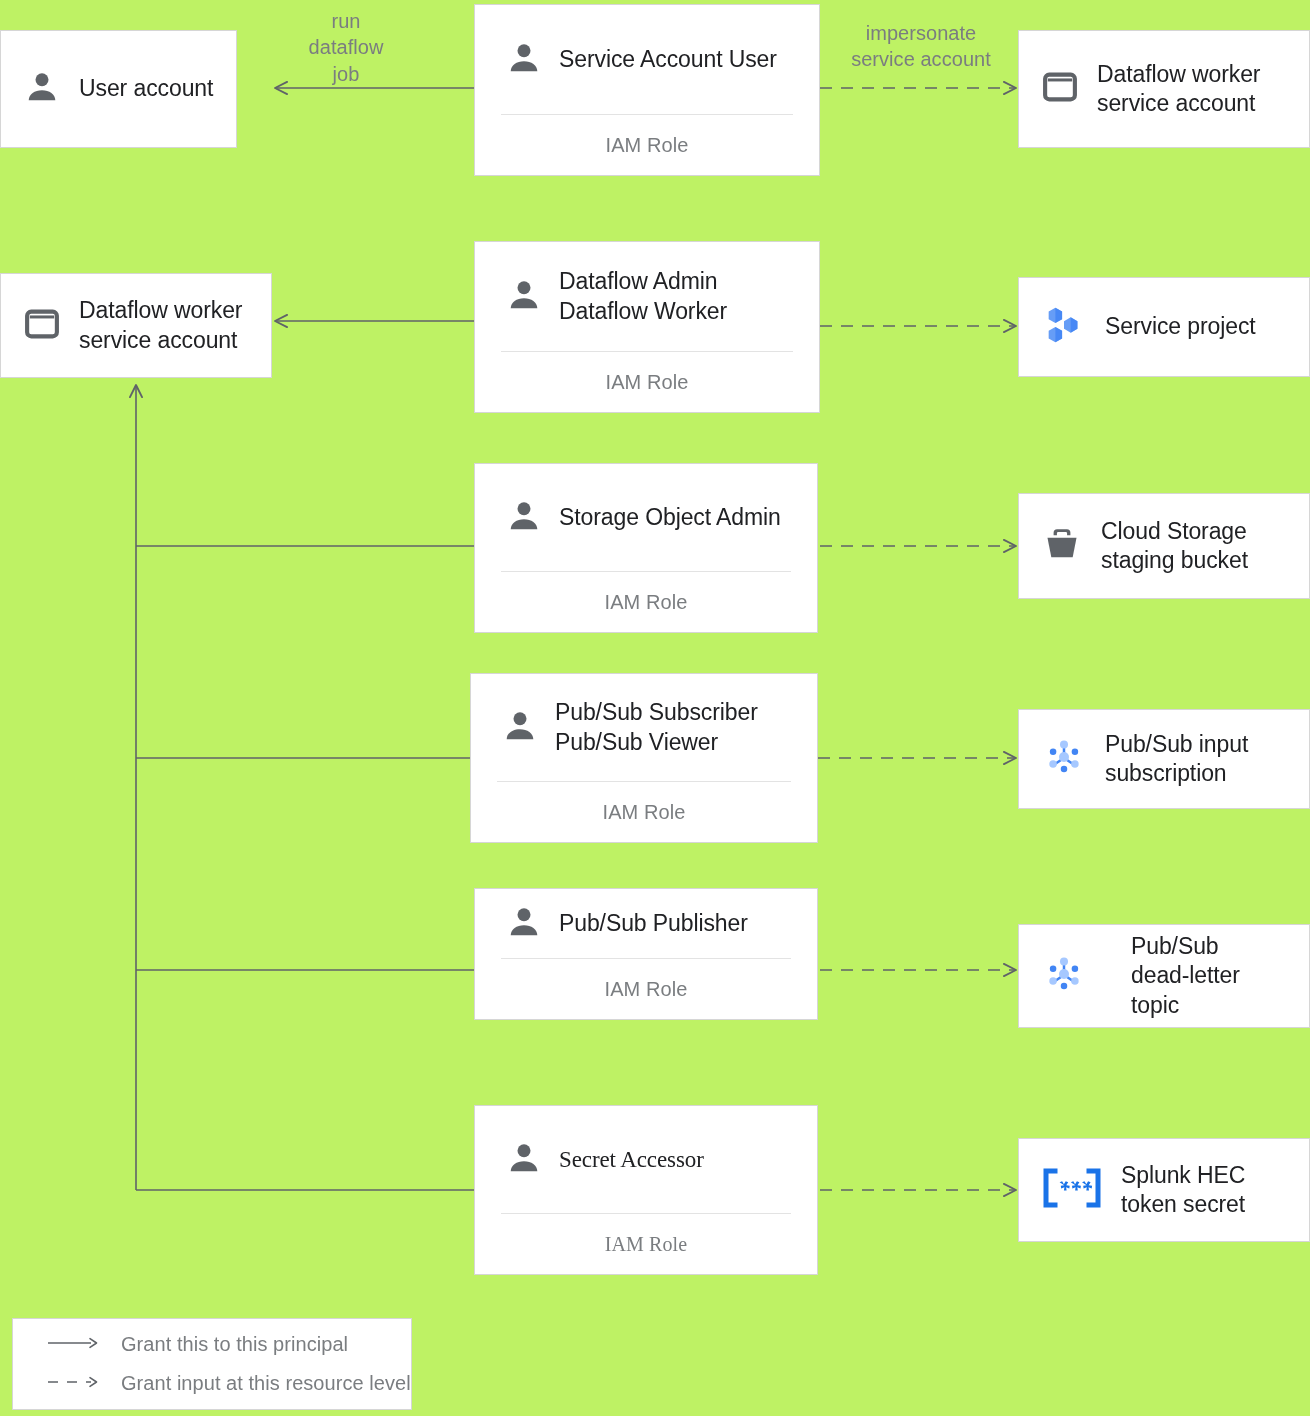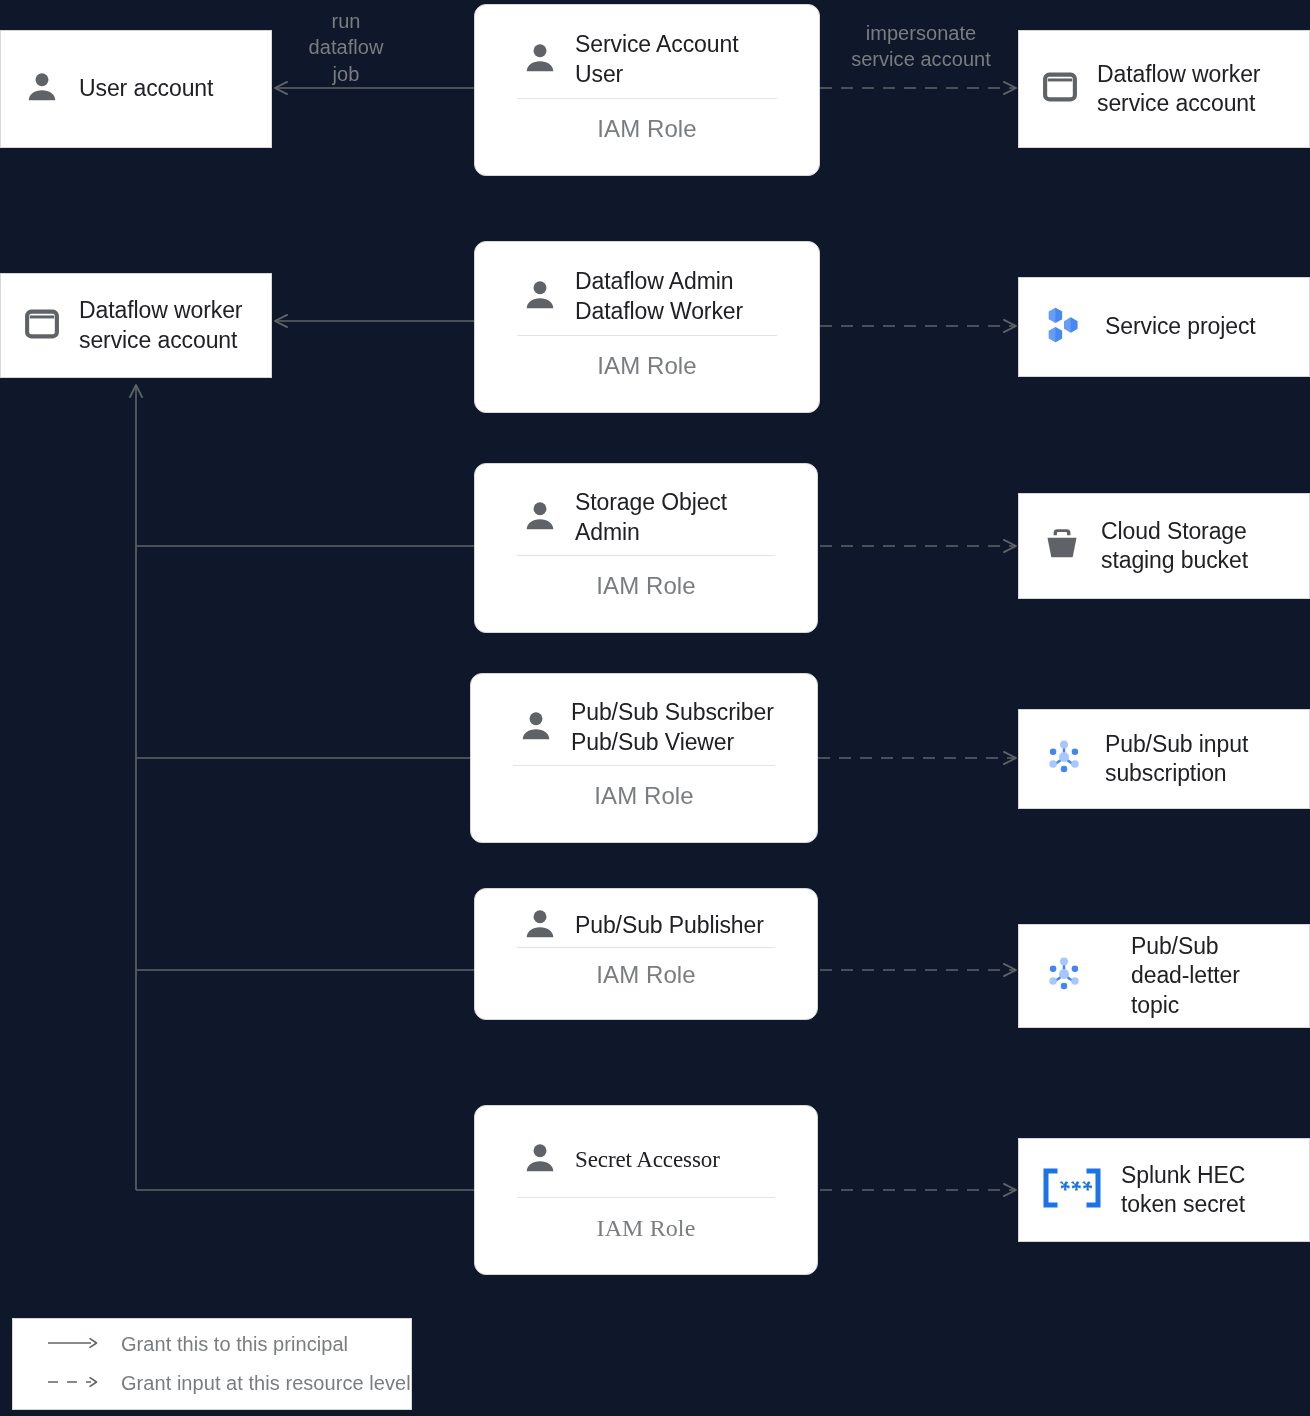--- a/index.html
+++ b/index.html
@@ -8,21 +8,21 @@
     background: #ffffff;
   }
   body {
     font-family: "Liberation Sans", sans-serif;
     -webkit-font-smoothing: antialiased;
   }
   #canvas {
     position: relative;
     width: 1310px;
     height: 1416px;
-    background: #0f172a;
+    background: #bef264;
     overflow: hidden;
   }
 
   
   .box {
     position: absolute;
     box-sizing: border-box;
     border: 1px solid #d6d6d6;
     background: #ffffff;
   }
@@ -39,22 +39,21 @@
     line-height: 1.28;
     color: #202124;
     letter-spacing: -0.1px;
     white-space: pre-line;
   }
 
   
   .rolecard {
     display: flex;
     flex-direction: column;
-    padding: 16px;
-    border-radius: 12px;
+    padding: 0;
   }
   .rolecard .top {
     flex: 1 1 auto;
     display: flex;
     align-items: center;
     gap: 16px;
     padding: 0 26px 0 30px;
   }
   .rolecard .roles {
     font-size: 23px;
@@ -66,21 +65,21 @@
   .rolecard .divider {
     height: 1px;
     background: #e3e3e3;
     margin: 0 26px;
   }
   .rolecard .foot {
     height: 60px;
     display: flex;
     align-items: center;
     justify-content: center;
-    font-size: 24px;
+    font-size: 20px;
     color: #7a7d80;
     letter-spacing: 0.1px;
   }
 
   
   .icon { flex: 0 0 auto; display: block; }
 
   
   .edge-label {
     position: absolute;
@@ -161,21 +160,21 @@
     <line x1="136" y1="1190" x2="474" y2="1190" stroke="#5f6368" stroke-width="1.6"></line>
   </svg>
 
   <div class="edge-label" style="left:286px; top:8px; width:120px;">run
 dataflow
 job</div>
 
   <div class="edge-label" style="left:826px; top:20px; width:190px;">impersonate
 service account</div>
 
-  <div class="box entity" style="left:0px; top:30px; width:272px; height:118px;">
+  <div class="box entity" style="left:0px; top:30px; width:237px; height:118px;">
     <span class="icon">
       <svg width="38" height="38" viewBox="0 0 24 24">
           <circle cx="12" cy="7.4" r="4.1" fill="#5f6368"></circle>
           <path d="M3.6 20.4c0-4 3.8-6.4 8.4-6.4s8.4 2.4 8.4 6.4z" fill="#5f6368"></path>
         </svg>
     </span>
     <span class="label">User account</span>
   </div>
 
   <div class="box entity" style="left:0px; top:273px; width:272px; height:105px;">

